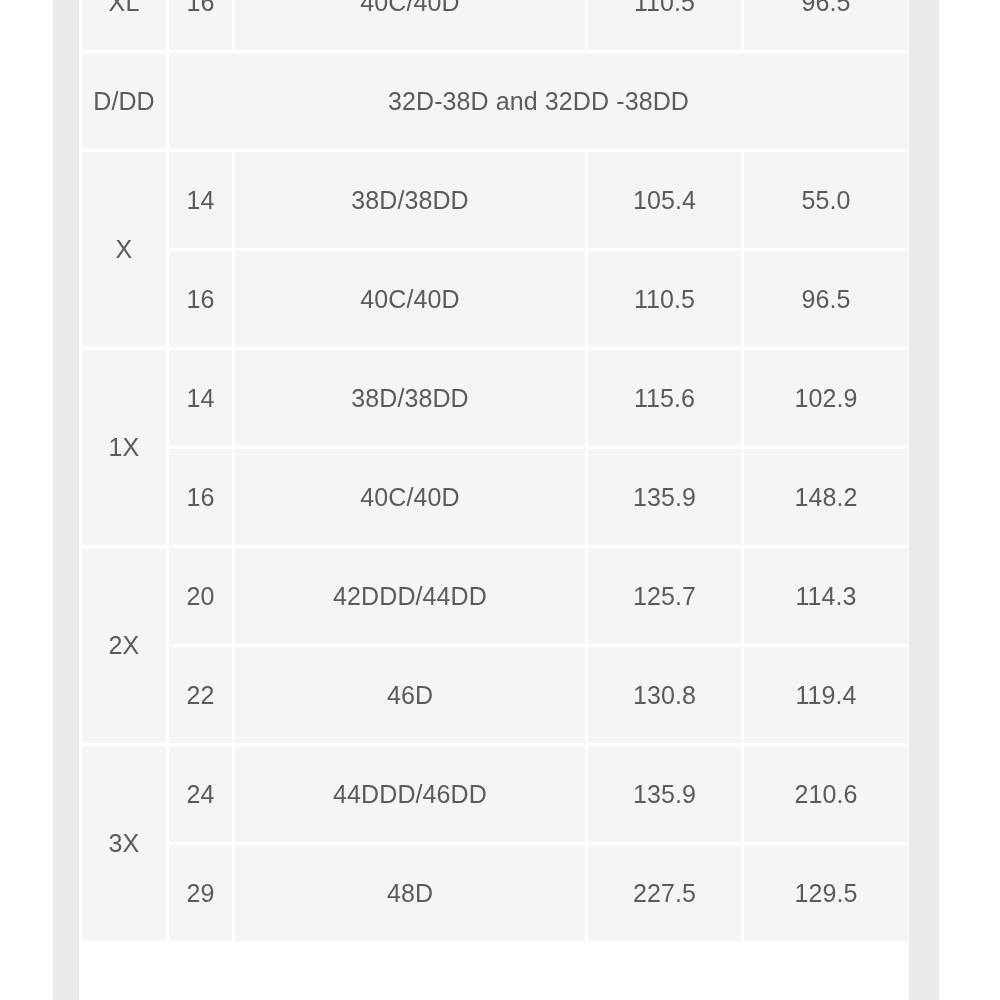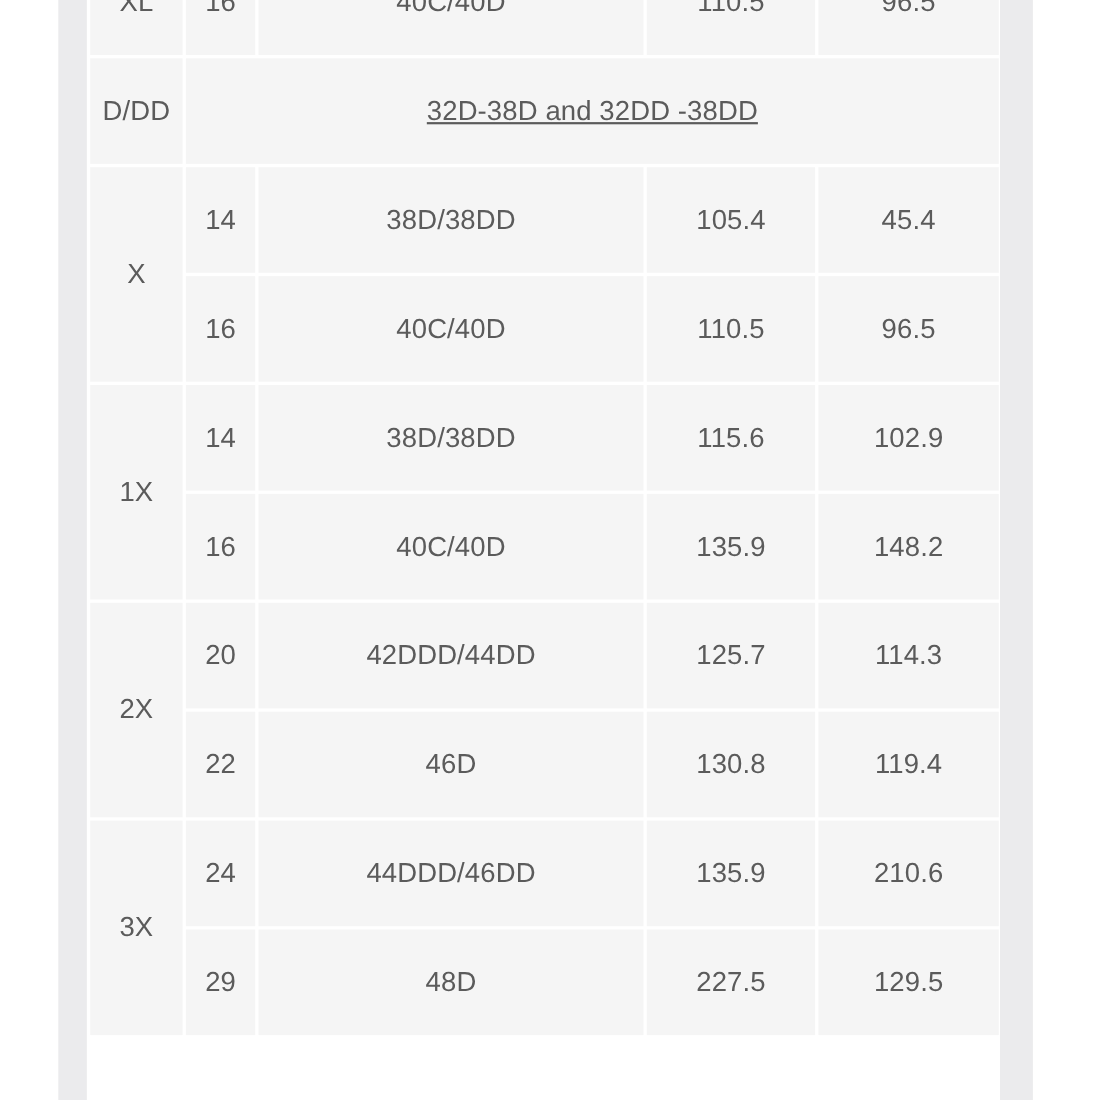--- a/index.html
+++ b/index.html
@@ -70,21 +70,20 @@
   
   col.c-size  { width: 84px;  }
   col.c-num   { width: 63px;  }
   col.c-bra   { width: 350px; }
   col.c-bust  { width: 153px; }
   col.c-waist { width: 164px; }
 
   td.merged-note {
     
     height: 100px;
-    text-decoration: underline;
   }
 
   td.group-label {
     
   }
 
   
   tr.group-start td {
     background: #f5f5f5;
   }
@@ -119,21 +118,21 @@
         <tr class="group-start">
           <td>D/DD</td>
           <td class="merged-note" colspan="4">32D-38D and 32DD -38DD</td>
         </tr>
 
         <tr class="group-start">
           <td class="group-label" rowspan="2">X</td>
           <td>14</td>
           <td>38D/38DD</td>
           <td>105.4</td>
-          <td>45.4</td>
+          <td>55.0</td>
         </tr>
         <tr>
           <td>16</td>
           <td>40C/40D</td>
           <td>110.5</td>
           <td>96.5</td>
         </tr>
 
         <tr class="group-start">
           <td class="group-label" rowspan="2">1X</td>

